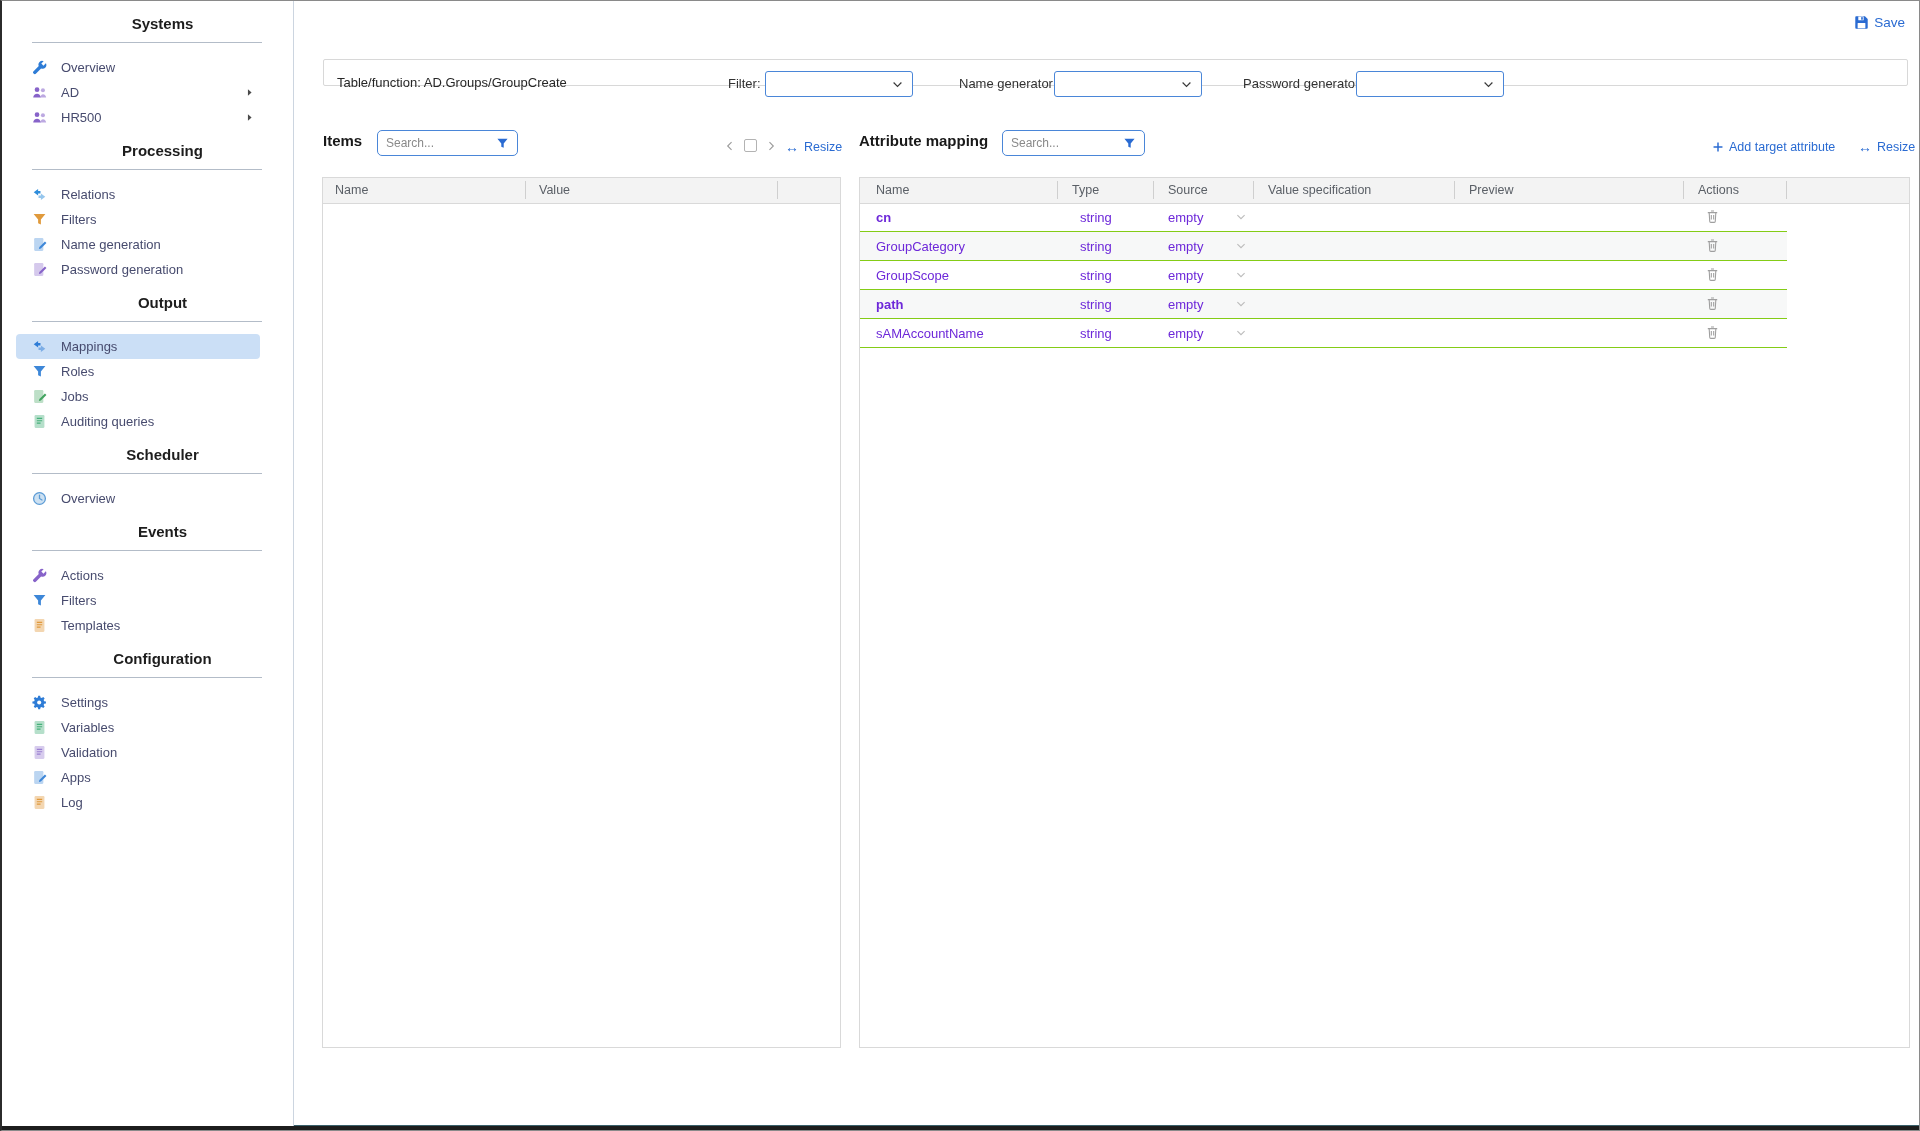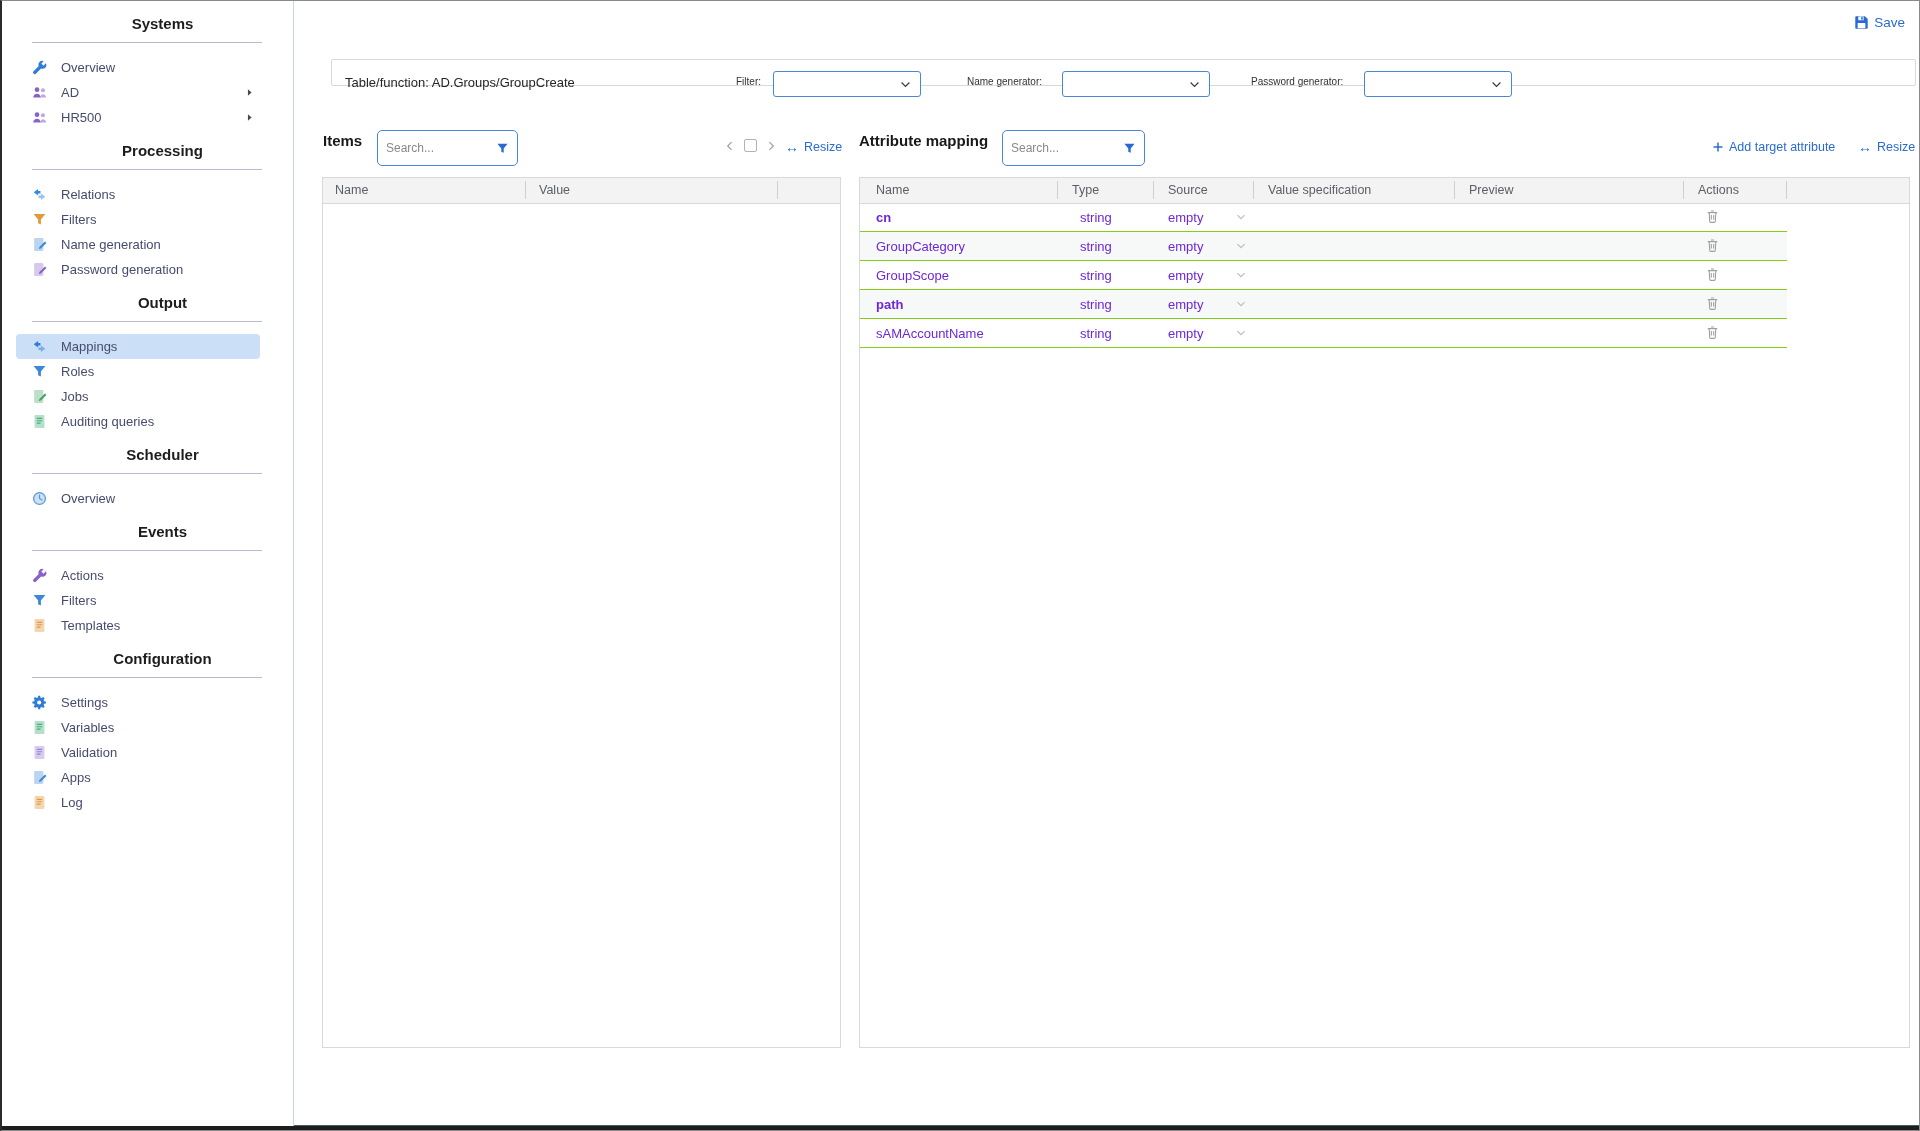--- a/index.html
+++ b/index.html
@@ -27,34 +27,34 @@
   .tab{position:relative;padding:3px 12px;font-size:13.5px;color:#4178d5;cursor:pointer;}
   .tab.active{color:#2b66cc;}
   .tab.active::after{content:'';position:absolute;left:1px;right:1px;bottom:-12px;height:3px;
     background:#2e6bd0;border-radius:2px;}
   .save-btn{position:absolute;top:14px;right:14px;display:flex;align-items:center;gap:5px;
     color:#2a6bd2;font-size:13.5px;cursor:pointer;}
   .save-btn svg{width:15px;height:15px;}
 
   
   .filter-bar{position:absolute;left:321px;top:58px;width:1585px;height:27px;box-sizing:border-box;
-    border:1px solid #d8d8d8;border-radius:2px;background:#fff;margin-left:8px;}
+    border:1px solid #d8d8d8;border-radius:2px;background:#fff;}
   .fb-table{position:absolute;left:13px;top:15px;font-size:13px;color:#262626;}
-  .fb-label{position:absolute;top:16px;font-size:10px;color:#323232;}
+  .fb-label{position:absolute;top:16px;font-size:13px;color:#323232;}
   .fb-label.l1{left:404px;} .fb-label.l2{left:635px;} .fb-label.l3{left:919px;}
   .select{position:absolute;top:11px;width:148px;height:26px;box-sizing:border-box;
     border:1px solid #4a86d8;border-radius:3px;background:#fff;display:flex;align-items:center;cursor:pointer;}
   .select.s1{left:441px;} .select.s2{left:730px;} .select.s3{left:1032px;}
   .select .val{flex:1;padding-left:8px;font-size:12.5px;color:#333;}
   .select .chev{width:13px;height:13px;margin-right:8px;color:#3a3a3a;display:inline-flex;}
   .select .chev svg{width:13px;height:13px;}
 
   
   .panel-title{position:absolute;top:131px;font-size:15px;font-weight:700;color:#191919;}
-  .search-box{position:absolute;top:129px;height:36px;box-sizing:border-box;border:1px solid #4a86d8;
+  .search-box{position:absolute;top:129px;height:26px;box-sizing:border-box;border:1px solid #4a86d8;
     border-radius:5px;background:#fff;display:flex;align-items:center;}
   .search-box input{flex:1;min-width:0;border:0;outline:0;padding:0 0 0 8px;font-size:12px;
     font-family:"Liberation Sans",sans-serif;color:#444;background:transparent;}
   .search-box input::placeholder{color:#8a8a8a;}
   .search-box .funnel{width:13px;height:13px;margin:0 8px 0 4px;color:#2a6bd2;display:inline-flex;}
   .search-box .funnel svg{width:13px;height:13px;}
   .pager{position:absolute;left:722px;top:138px;display:flex;align-items:center;gap:8px;color:#9b9b9b;}
   .pager .pg-ico{width:12px;height:12px;display:inline-flex;cursor:pointer;}
   .pager .pg-ico svg{width:12px;height:12px;}
   .pg-box{width:11px;height:11px;border:1px solid #b3b3b3;border-radius:2px;cursor:pointer;}

